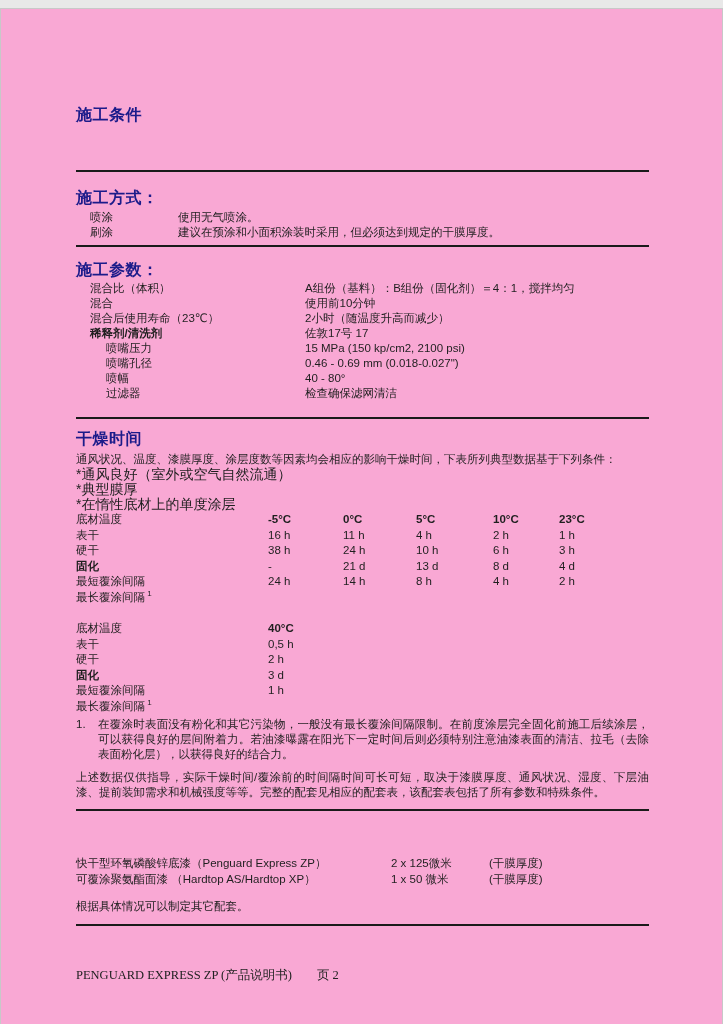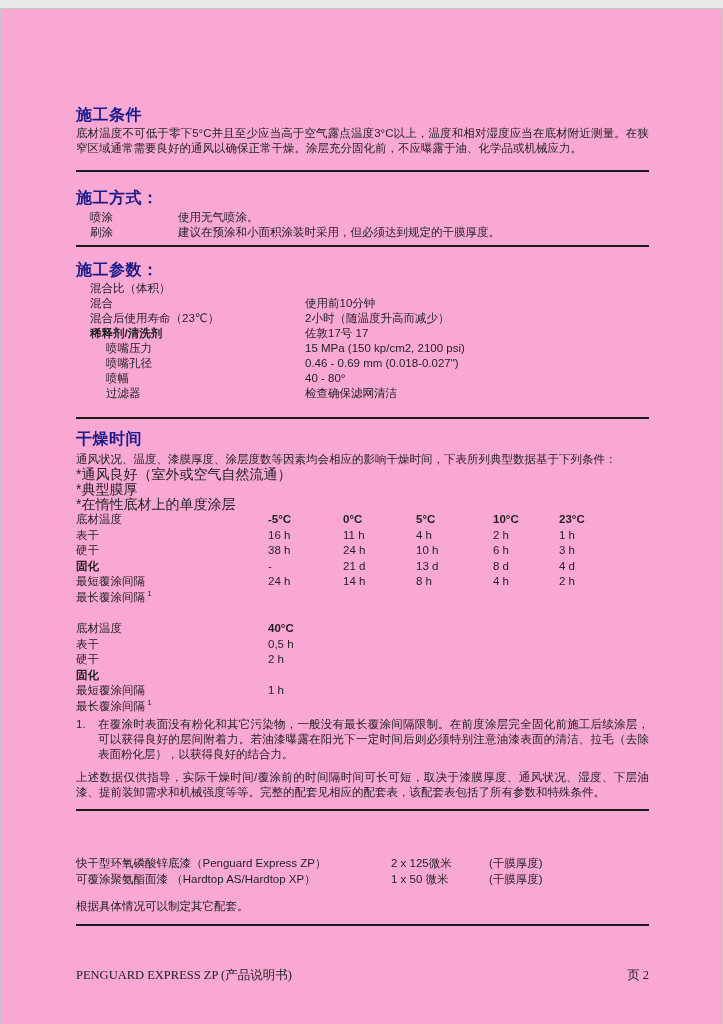--- a/index.html
+++ b/index.html
@@ -25,50 +25,50 @@
   .dry-table.t2 .t-row{grid-template-columns:192px 1fr;}
   .dry-table .t-row.head .val{font-weight:700;}
   .dry-table .lbl.bold{font-weight:700;}
   sup{font-size:8px;vertical-align:super;line-height:0;}
   .footnote{display:flex;font-size:11.5px;line-height:15.2px;text-align:justify;}
   .footnote .fn-num{width:22px;flex:none;}
   .sys-row{display:grid;grid-template-columns:315px 98px 1fr;font-size:11.5px;line-height:15.5px;}
   .sys-row.bold{font-weight:400;}
   .footer-bar{
     position:absolute;left:75px;width:573px;top:958px;
-    display:flex;justify-content:space-between;
-    font-family:"Liberation Serif","DejaVu Serif",serif;font-size:12.5px;color:#222;
+    display:flex;
+    font-family:"Liberation Serif","DejaVu Serif",serif;font-size:12.5px;color:#222;gap:25px;
   }
 </style>
 </head>
 <body>
 
 <div class="page">
 
   <h2 class="sec abs" style="top:97px">施工条件</h2>
-  <p class="body-text abs" style="top:117px">底材温度不可低于零下5°C并且至少应当高于空气露点温度3°C以上，温度和相对湿度应当在底材附近测量。在狭窄区域通常需要良好的通风以确保正常干燥。涂层充分固化前，不应曝露于油、化学品或机械应力。</p>
   <hr class="rule" style="top:161px">
 
   <h2 class="sec abs" style="top:180px">施工方式：</h2>
   <div class="abs methods" style="top:201px">
       <div class="kv-row">
         <span class="lbl">喷涂</span>
         <span class="val">使用无气喷涂。</span>
       </div>
       <div class="kv-row">
         <span class="lbl">刷涂</span>
         <span class="val">建议在预涂和小面积涂装时采用，但必须达到规定的干膜厚度。</span>
       </div>
     </div>
   <hr class="rule" style="top:236px">
 
   <h2 class="sec abs" style="top:252px">施工参数：</h2>
   <div class="abs params" style="top:272px">
       <div class="kv-row">
         <span class="lbl">混合比（体积）</span>
+        <span class="val">A组份（基料）：B组份（固化剂）＝4：1，搅拌均匀</span>
       </div>
       <div class="kv-row">
         <span class="lbl">混合</span>
         <span class="val">使用前10分钟</span>
       </div>
       <div class="kv-row">
         <span class="lbl">混合后使用寿命（23℃）</span>
         <span class="val">2小时（随温度升高而减少）</span>
       </div>
       <div class="kv-row">
@@ -160,20 +160,21 @@
       <div class="t-row">
         <span class="lbl">表干</span>
         <span class="val">0,5 h</span>
       </div>
       <div class="t-row">
         <span class="lbl">硬干</span>
         <span class="val">2 h</span>
       </div>
       <div class="t-row">
         <span class="lbl bold">固化</span>
+        <span class="val">3 d</span>
       </div>
       <div class="t-row">
         <span class="lbl">最短覆涂间隔</span>
         <span class="val">1 h</span>
       </div>
       <div class="t-row">
         <span class="lbl">最长覆涂间隔<sup> 1</sup></span>
         <span class="val"></span>
       </div>
     </div>

